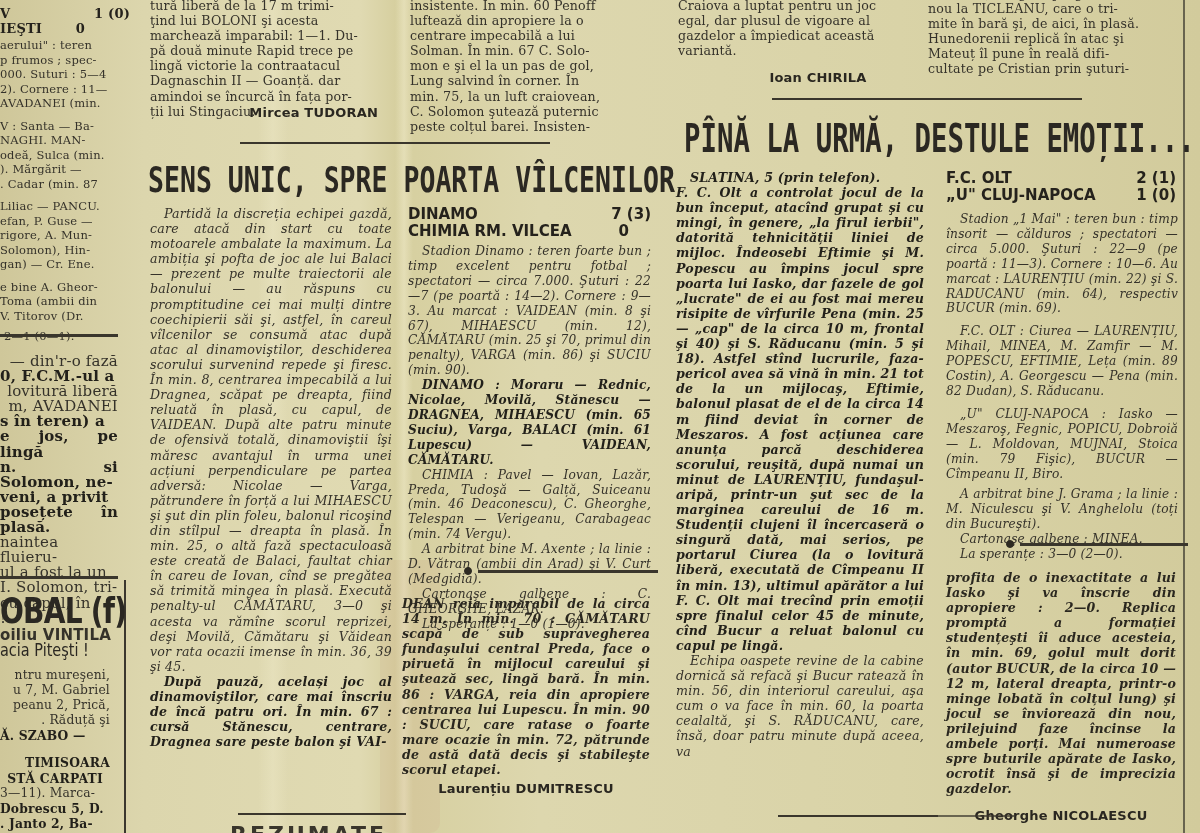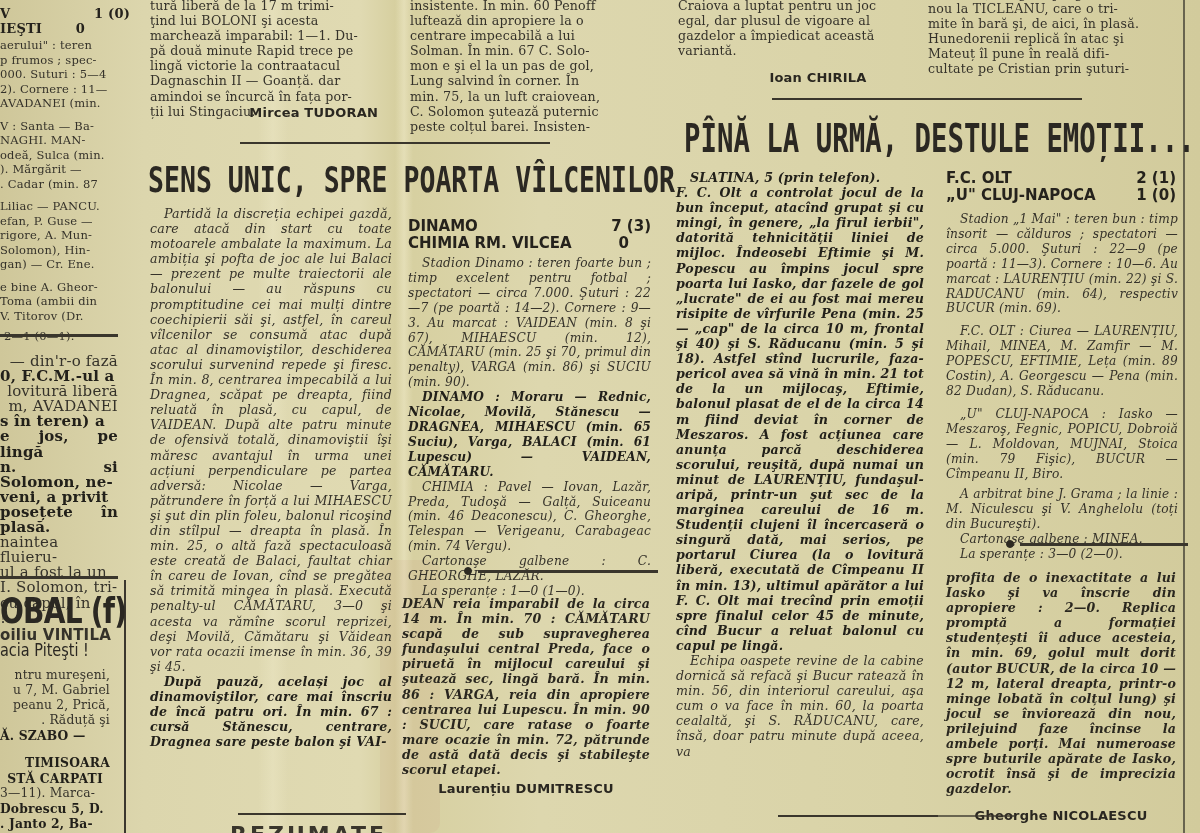--- a/index.html
+++ b/index.html
@@ -160,33 +160,34 @@
 
 <div class="vrule" style="left:1183px;top:0;height:833px;width:2px;opacity:.7"></div>
 
 <div class="headline" style="left:148px;top:158px;font-size:34px;transform:scaleX(.78) scaleY(1.05);">SENS UNIC, SPRE POARTA VÎLCENILOR</div>
 
 <div class="col" style="left:150px;top:206px;width:242px;">
   <p class="ind">Partidă la discreția echipei gazdă, care atacă din start cu toate motoarele ambalate la maximum. La ambiția şi pofta de joc ale lui Balaci — prezent pe multe traiectorii ale balonului — au răspuns cu promptitudine cei mai mulți dintre coechipierii săi şi, astfel, în careul vîlcenilor se consumă atac după atac al dinamoviştilor, deschiderea scorului survenind repede şi firesc. În min. 8, centrarea impecabilă a lui Dragnea, scăpat pe dreapta, fiind reluată în plasă, cu capul, de VAIDEAN. După alte patru minute de ofensivă totală, dinamoviştii îşi măresc avantajul în urma unei acțiuni perpendiculare pe partea adversă: Nicolae — Varga, pătrundere în forță a lui MIHAESCU şi şut din plin foleu, balonul ricoşind din stîlpul — dreapta în plasă. În min. 25, o altă fază spectaculoasă este creată de Balaci, faultat chiar în careu de Iovan, cînd se pregătea să trimită mingea în plasă. Execută penalty-ul CĂMĂTARU, 3—0 şi acesta va rămîne scorul reprizei, deşi Movilă, Cămătaru şi Văidean vor rata ocazii imense în min. 36, 39 şi 45.</p>
   <p class="ind bold">După pauză, același joc al dinamoviştilor, care mai înscriu de încă patru ori. În min. 67 : cursă Stănescu, centrare, Dragnea sare peste balon şi VAI-</p>
 </div>
 
-<div style="position:absolute;left:408px;top:218px;width:243px;">
+<div style="position:absolute;left:408px;top:206px;width:243px;">
   <div class="score">
     <span>DINAMO</span>
     <span>7 (3)</span>
   </div>
   <div class="score" style="padding-right:22px">
     <span>CHIMIA RM. VILCEA</span>
     <span>0</span>
   </div>
   <div class="col" style="position:relative;width:243px;margin-top:4px;font-size:12.2px;line-height:14.9px">
     <p class="ind">Stadion Dinamo : teren foarte bun ; timp excelent pentru fotbal ; spectatori — circa 7.000. Şuturi : 22—7 (pe poartă : 14—2). Cornere : 9—3. Au marcat : VAIDEAN (min. 8 şi 67), MIHAESCU (min. 12), CĂMĂTARU (min. 25 şi 70, primul din penalty), VARGA (min. 86) şi SUCIU (min. 90).</p>
     <p class="ind bold">DINAMO : Moraru — Rednic, Nicolae, Movilă, Stănescu — DRAGNEA, MIHAESCU (min. 65 Suciu), Varga, BALACI (min. 61 Lupescu) — VAIDEAN, CĂMĂTARU.</p>
     <p class="ind">CHIMIA : Pavel — Iovan, Lazăr, Preda, Tudoşă — Galță, Suiceanu (min. 46 Deaconescu), C. Gheorghe, Telespan — Verigeanu, Carabageac (min. 74 Vergu).</p>
+    <p class="ind">A arbitrat bine M. Axente ; la linie : D. Vătran (ambii din Arad) şi V. Curt (Medgidia).</p>
     <p class="ind">Cartonaşe galbene : C. GHEORGHE, LAZĂR.</p>
     <p class="ind">La speranțe : 1—0 (1—0).</p>
   </div>
 </div>
 
 <div class="dot-rule" style="left:464px;top:567px">
   <span class="dot"></span>
   <span class="bar" style="width:180px"></span>
 </div>
 

